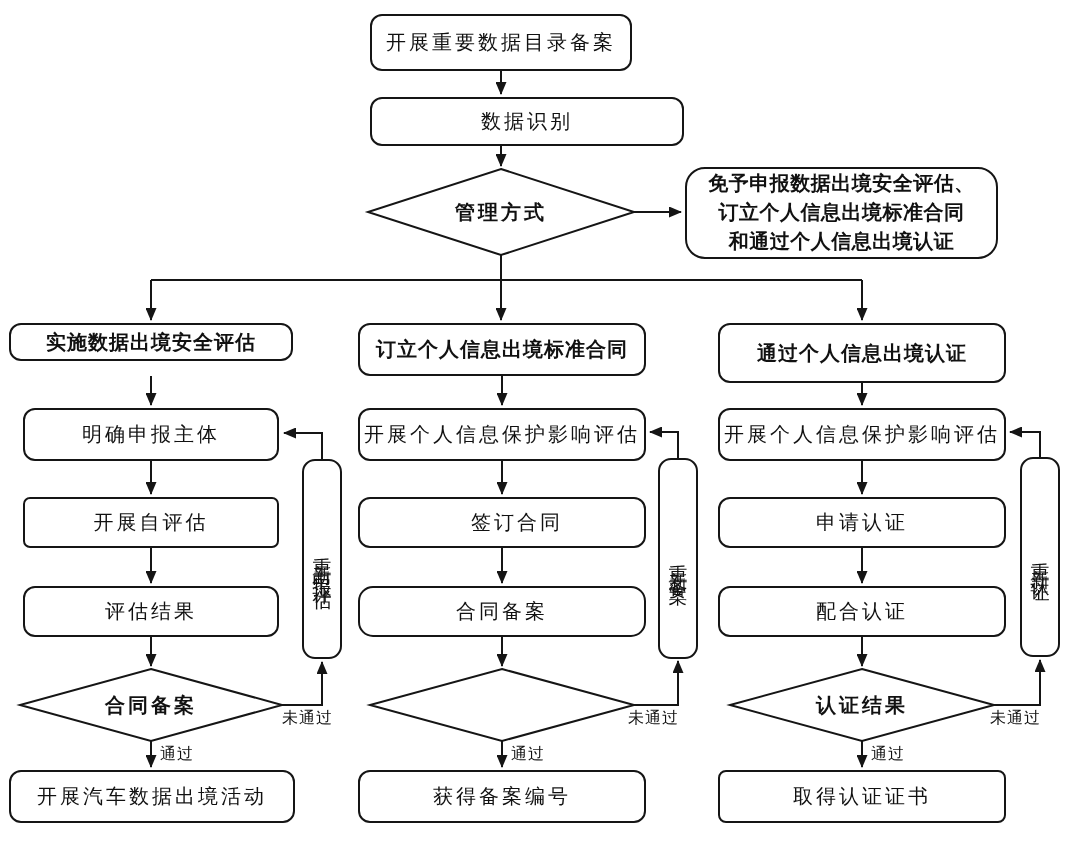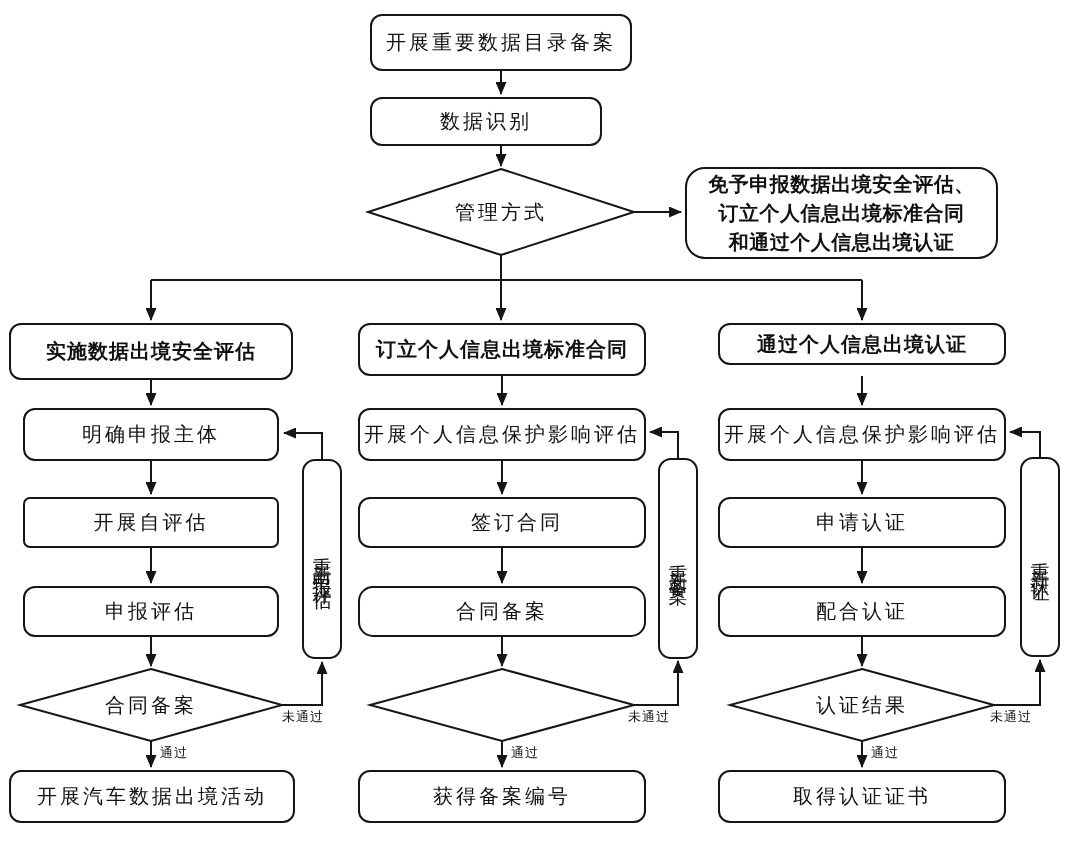--- a/index.html
+++ b/index.html
@@ -9,37 +9,37 @@
     overflow:hidden;
   }
   svg.wires { position:absolute; left:0; top:0; width:1080px; height:843px; }
   .node {
     position:absolute; box-sizing:border-box; background:#fff;
     border:2px solid #151515; border-radius:12px;
     display:flex; align-items:center; justify-content:center;
     font-size:20px; letter-spacing:3px; white-space:nowrap;
   }
   .bold {
-    font-family:Liberation Sans, sans-serif;
+    font-family:Liberation Mono, monospace;
     font-weight:bold; letter-spacing:1px;
   }
   .note {
     border-radius:20px; flex-direction:column; line-height:1.45;
     letter-spacing:0.5px; border-width:2.5px;
   }
   .note .line { white-space:nowrap; }
   .vbox {
     writing-mode:vertical-rl; text-orientation:upright;
     font-size:19px; letter-spacing:7px; border-radius:13px; padding-top:8px;
   }
   .dlabel {
     position:absolute; display:flex; align-items:center; justify-content:center;
-    font-size:20px; letter-spacing:3px; pointer-events:none;
+    font-size:20px; letter-spacing:3px; pointer-events:none;font-weight:bold;
   }
-  .elabel { position:absolute; font-size:13px; letter-spacing:1px; white-space:nowrap; }
+  .elabel { position:absolute; font-size:16px; letter-spacing:1px; white-space:nowrap; }
 </style>
 </head>
 <body>
 
 <div class="canvas">
 
   <svg class="wires" viewBox="0 0 1080 843">
     <defs>
       <marker id="ah" markerUnits="userSpaceOnUse" markerWidth="13" markerHeight="11" refX="12" refY="5.5" orient="auto">
         <path d="M0,0 L13,5.5 L0,11 Z" fill="#151515"></path>
@@ -81,50 +81,50 @@
       <path d="M1040,457 L1040,432 L1010,432" marker-end="url(#ah)"></path>
 
       <polygon fill="#fff" points="501,169 634,212 501,255 368,212"></polygon>
       <polygon fill="#fff" points="151,669 282,705 151,741 20,705"></polygon>
       <polygon fill="#fff" points="502,669 634,705 502,741 370,705"></polygon>
       <polygon fill="#fff" points="862,669 994,705 862,741 730,705"></polygon>
     </g>
   </svg>
 
   <div class="node" style="left:370px; top:14px;  width:262px; height:57px;">开展重要数据目录备案</div>
-  <div class="node" style="left:370px; top:97px;  width:232px; height:49px;">数据识别</div>
+  <div class="node" style="left:370px; top:97px;  width:314px; height:49px;">数据识别</div>
   <div class="dlabel" style="left:368px; top:190px; width:266px; height:44px;">管理方式</div>
   <div class="node note bold" style="left:685px; top:167px; width:313px; height:92px;">
     <div class="line">免予申报数据出境安全评估、</div>
     <div class="line">订立个人信息出境标准合同</div>
     <div class="line">和通过个人信息出境认证</div>
   </div>
 
-  <div class="node bold" style="left:9px;   top:323px; width:284px; height:57px;">实施数据出境安全评估</div>
+  <div class="node bold" style="left:9px;   top:323px; width:284px; height:38px;">实施数据出境安全评估</div>
   <div class="node" style="left:23px;  top:408px; width:256px; height:53px;">明确申报主体</div>
   <div class="node" style="left:23px;  top:497px; width:256px; height:51px;border-radius:7px;">开展自评估</div>
-  <div class="node" style="left:23px;  top:586px; width:256px; height:51px;">申报评估</div>
+  <div class="node" style="left:23px;  top:586px; width:256px; height:51px;">评估结果</div>
   <div class="dlabel" style="left:20px;  top:683px; width:262px; height:44px;">合同备案</div>
   <div class="node" style="left:9px;   top:770px; width:286px; height:53px;">开展汽车数据出境活动</div>
   <div class="node vbox" style="left:302px; top:459px; width:40px; height:200px;">重新申报评估</div>
   <div class="elabel" style="left:160px; top:744px;">通过</div>
   <div class="elabel" style="left:282px; top:708px;">未通过</div>
 
   <div class="node bold" style="left:358px; top:323px; width:288px; height:53px;">订立个人信息出境标准合同</div>
   <div class="node" style="left:358px; top:408px; width:288px; height:53px;">开展个人信息保护影响评估</div>
   <div class="node" style="left:358px; top:497px; width:288px; height:51px;padding-left:30px;">签订合同</div>
   <div class="node" style="left:358px; top:586px; width:288px; height:51px;border-radius:15px;">合同备案</div>
   <div class="node" style="left:358px; top:770px; width:288px; height:53px;">获得备案编号</div>
   <div class="node vbox" style="left:658px; top:458px; width:40px; height:201px;">重新备案</div>
   <div class="elabel" style="left:511px; top:744px;">通过</div>
   <div class="elabel" style="left:628px; top:708px;">未通过</div>
 
-  <div class="node bold" style="left:718px; top:323px; width:288px; height:42px;">通过个人信息出境认证</div>
+  <div class="node bold" style="left:718px; top:323px; width:288px; height:60px;">通过个人信息出境认证</div>
   <div class="node" style="left:718px; top:408px; width:288px; height:53px;">开展个人信息保护影响评估</div>
   <div class="node" style="left:718px; top:497px; width:288px; height:51px;">申请认证</div>
   <div class="node" style="left:718px; top:586px; width:288px; height:51px;">配合认证</div>
   <div class="dlabel" style="left:730px; top:683px; width:264px; height:44px;">认证结果</div>
-  <div class="node" style="left:718px; top:770px; width:288px; height:53px;">取得认证证书</div>
+  <div class="node" style="left:718px; top:770px; width:288px; height:53px;border-radius:8px;">取得认证证书</div>
   <div class="node vbox" style="left:1020px; top:457px; width:40px; height:200px;">重新认证</div>
   <div class="elabel" style="left:871px; top:744px;">通过</div>
   <div class="elabel" style="left:990px; top:708px;">未通过</div>
 
 </div>
 
 </body></html>

